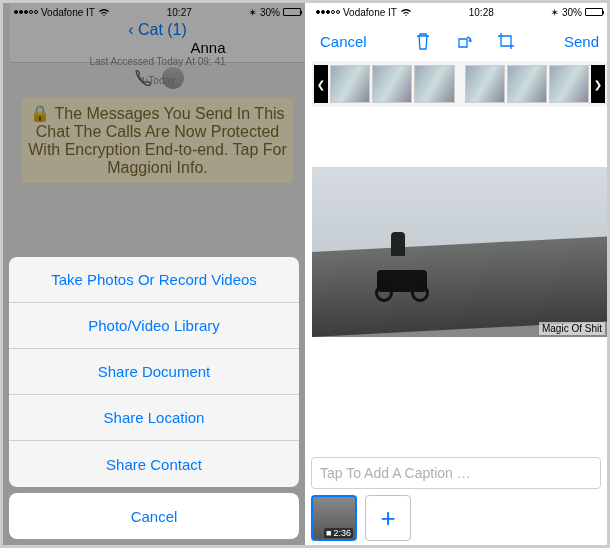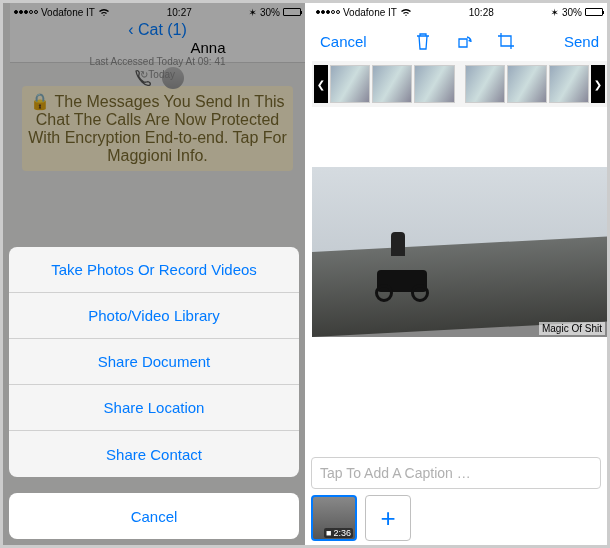--- a/index.html
+++ b/index.html
@@ -20,30 +20,30 @@
 
 
 .chat-top { height: 42px; background: #f7f7f7; display: flex; align-items: center; justify-content: space-between; padding: 0 8px; border-bottom: 1px solid #d0d0d0; flex-direction: column; }
 .back { color: #007aff; font-size: 16px; }
 .center { text-align: right; flex: 1; }
 .center .name { font-size: 15px; font-weight: 500; }
 .center .sub { font-size: 10px; color: #888; }
 .ricons { display: flex; gap: 10px; align-items: center; }
 .phone, .avatar { color: #666; }
 .avatar { width: 22px; height: 22px; background: linear-gradient(#bbb,#999); border-radius: 50%; }
-.today { text-align: center; font-size: 10px; color: #888; margin: 6px 0; }
+.today { text-align: center; font-size: 10px; color: #888; margin: 12px 0; }
 .enc { background: #fdf3d1; margin: 4px 12px; padding: 6px; font-size: 16px; text-align: center; color: #7a6a2f; border-radius: 4px; }
 .enc .lock { color: #7a6a2f; }
 
 
 .dim { position: absolute; inset: 0; background: rgba(0,0,0,0.35); }
 
 
 .sheet-wrap { position: absolute; bottom: 0; left: 0; right: 0; padding: 6px; }
-.sheet { background: rgba(248,248,248,0.97); border-radius: 8px; overflow: hidden; margin-bottom: 16px; }
+.sheet { background: rgba(248,248,248,0.97); border-radius: 8px; overflow: hidden; margin-bottom: 6px; }
 .sheet-row { height: 46px; display: flex; align-items: center; justify-content: center; border-bottom: 1px solid #d0d0d0; color: #007aff; font-size: 15px; }
 .sheet-row:last-child { border-bottom: none; }
 .cancel { background: #fff; border-radius: 8px; height: 46px; display: flex; align-items: center; justify-content: center; color: #007aff; font-size: 15px; font-weight: 500; }
 
 
 .r-top { height: 40px; display: flex; align-items: center; justify-content: space-between; padding: 0 8px; background: #fff; }
 .r-top .left { color: #007aff; font-size: 15px; }
 .r-top .mid { display: flex; gap: 22px; color: #007aff; font-size: 18px; }
 .r-top .send { color: #007aff; font-size: 15px; }
 

